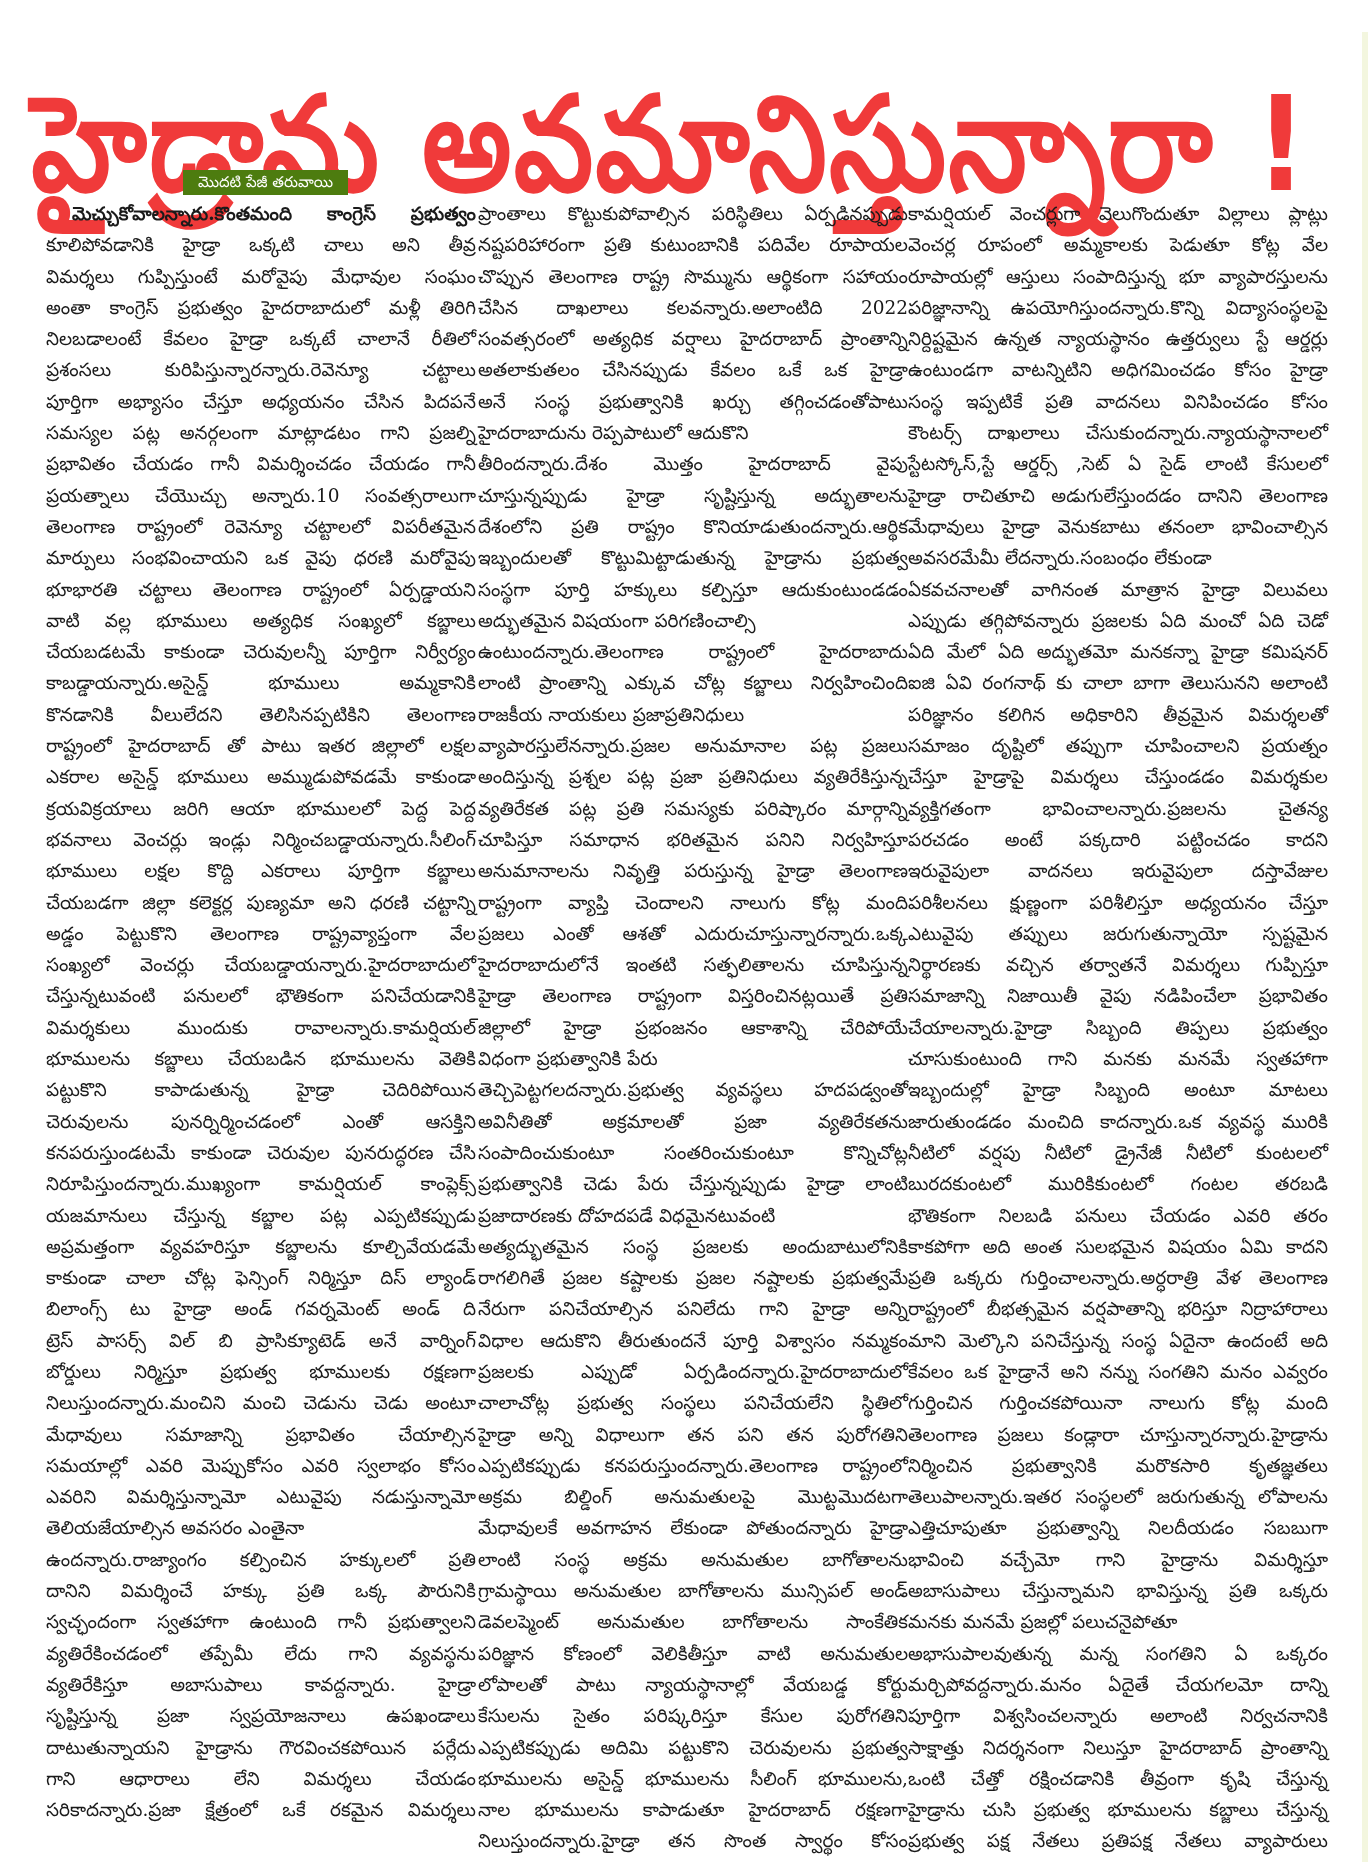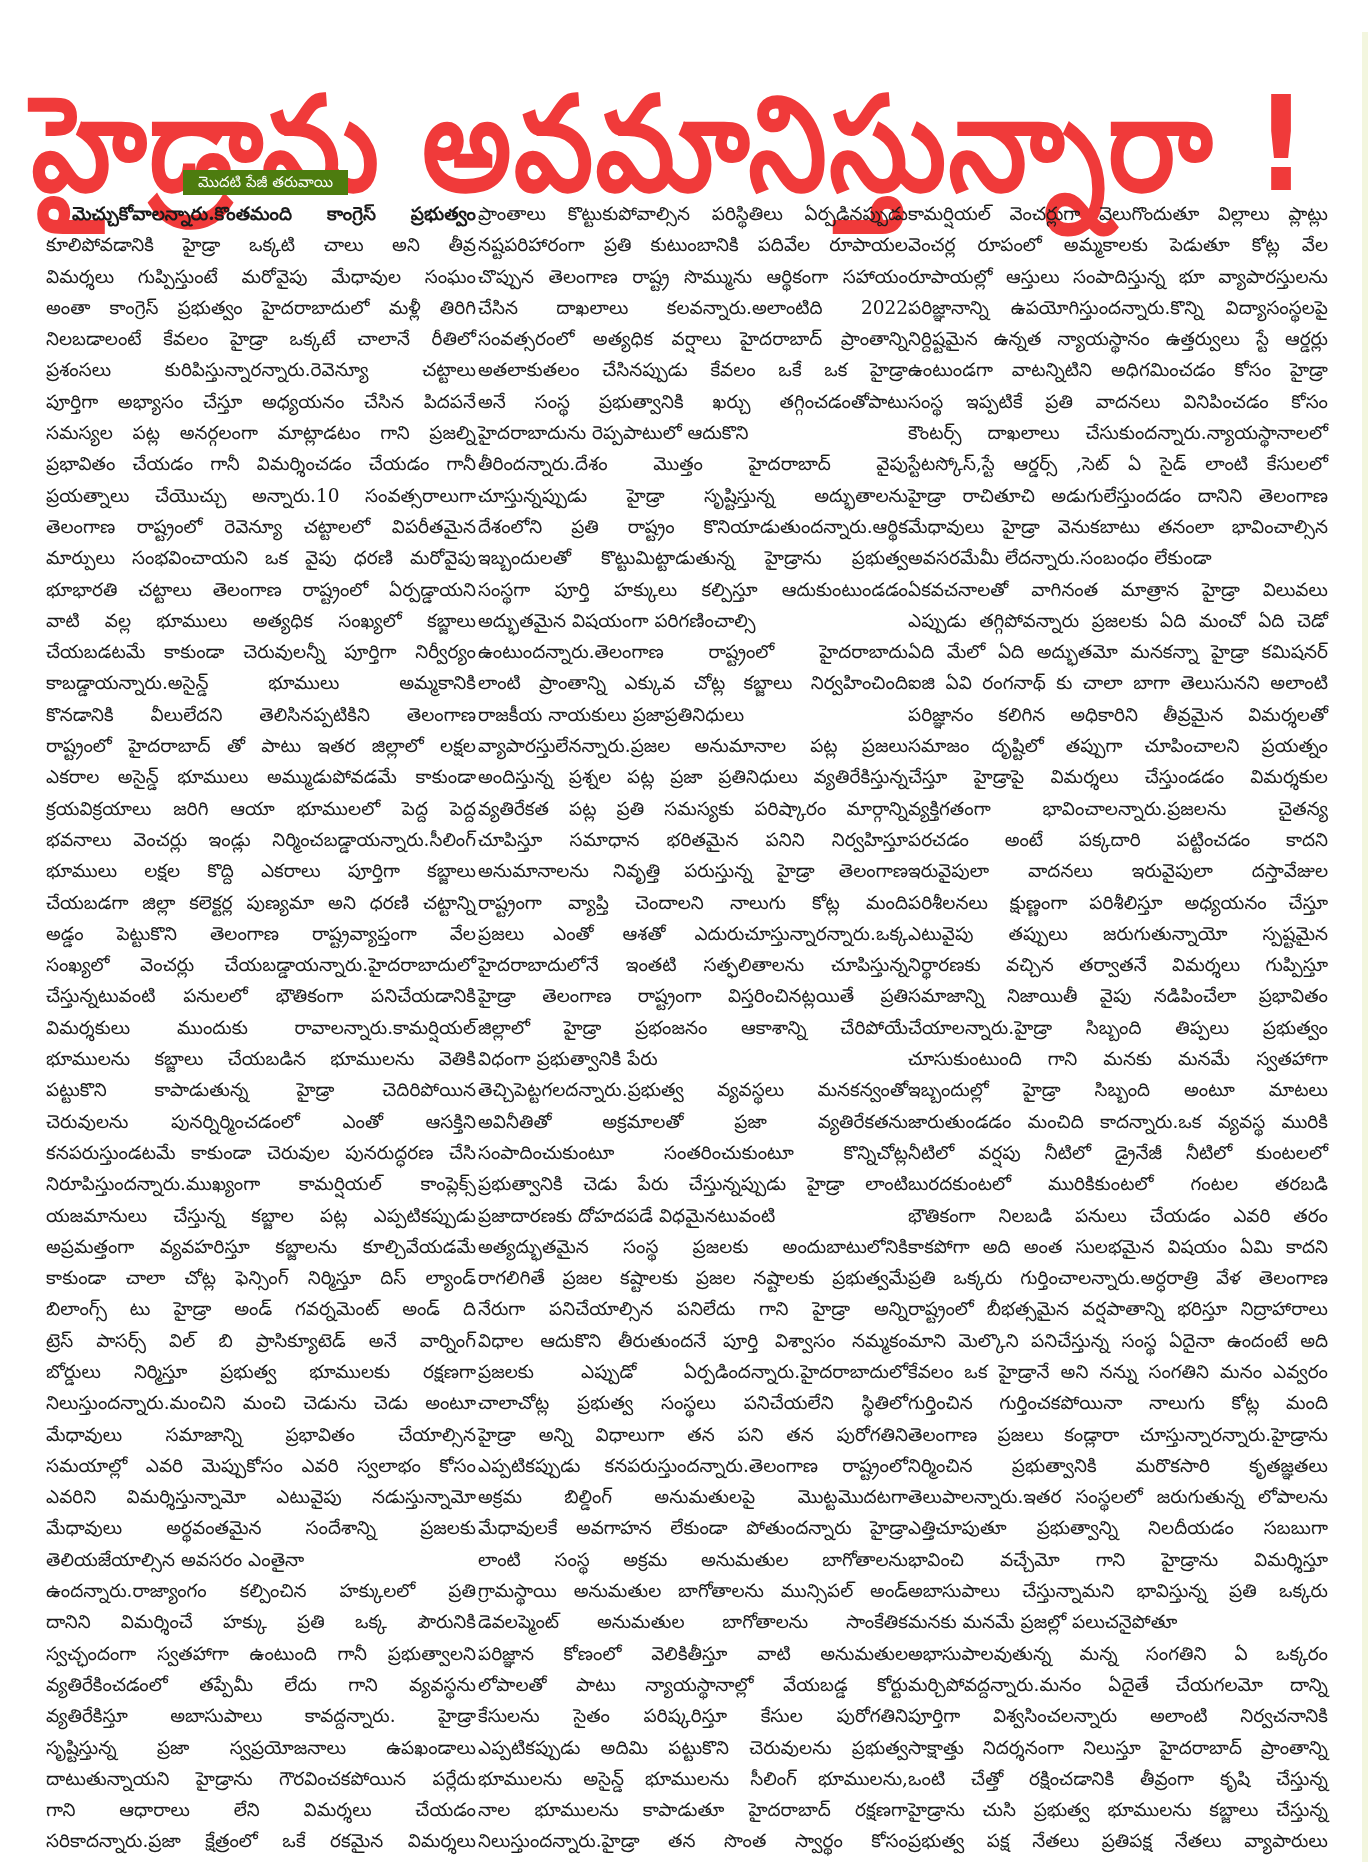--- a/index.html
+++ b/index.html
@@ -116,21 +116,20 @@
     <div class="line">యజమానులు చేస్తున్న కబ్జాల పట్ల ఎప్పటికప్పుడు</div>
     <div class="line">అప్రమత్తంగా వ్యవహరిస్తూ కబ్జాలను కూల్చివేయడమే</div>
     <div class="line">కాకుండా చాలా చోట్ల ఫెన్సింగ్ నిర్మిస్తూ దిస్ ల్యాండ్</div>
     <div class="line">బిలాంగ్స్ టు హైడ్రా అండ్ గవర్నమెంట్ అండ్  ది</div>
     <div class="line">ట్రెస్ పాసర్స్ విల్ బి ప్రాసిక్యూటెడ్ అనే వార్నింగ్</div>
     <div class="line">బోర్డులు నిర్మిస్తూ ప్రభుత్వ భూములకు రక్షణగా</div>
     <div class="line">నిలుస్తుందన్నారు.మంచిని మంచి చెడును చెడు అంటూ</div>
     <div class="line">మేధావులు సమాజాన్ని ప్రభావితం చేయాల్సిన</div>
     <div class="line">సమయాల్లో ఎవరి మెప్పుకోసం ఎవరి స్వలాభం కోసం</div>
     <div class="line">ఎవరిని విమర్శిస్తున్నామో ఎటువైపు నడుస్తున్నామో</div>
-    <div class="line">మేధావులు అర్థవంతమైన సందేశాన్ని ప్రజలకు</div>
     <div class="line last">తెలియజేయాల్సిన అవసరం ఎంతైనా</div>
     <div class="line">ఉందన్నారు.రాజ్యాంగం కల్పించిన హక్కులలో ప్రతి</div>
     <div class="line">దానిని విమర్శించే హక్కు ప్రతి ఒక్క పౌరునికి</div>
     <div class="line">స్వచ్ఛందంగా స్వతహాగా ఉంటుంది గానీ ప్రభుత్వాలని</div>
     <div class="line">వ్యతిరేకించడంలో తప్పేమీ లేదు గాని వ్యవస్థను</div>
     <div class="line">వ్యతిరేకిస్తూ అబాసుపాలు కావద్దన్నారు. హైడ్రా</div>
     <div class="line">సృష్టిస్తున్న ప్రజా స్వప్రయోజనాలు ఉపఖండాలు</div>
     <div class="line">దాటుతున్నాయని హైడ్రాను గౌరవించకపోయిన పర్లేదు</div>
     <div class="line">గాని ఆధారాలు లేని విమర్శలు చేయడం</div>
     <div class="line">సరికాదన్నారు.ప్రజా క్షేత్రంలో ఒకే రకమైన విమర్శలు</div>
@@ -157,21 +156,21 @@
     <div class="line">అందిస్తున్న ప్రశ్నల పట్ల ప్రజా ప్రతినిధులు వ్యతిరేకిస్తున్న</div>
     <div class="line">వ్యతిరేకత పట్ల ప్రతి సమస్యకు పరిష్కారం మార్గాన్ని</div>
     <div class="line">చూపిస్తూ సమాధాన భరితమైన పనిని నిర్వహిస్తూ</div>
     <div class="line">అనుమానాలను నివృత్తి పరుస్తున్న హైడ్రా తెలంగాణ</div>
     <div class="line">రాష్ట్రంగా వ్యాప్తి చెందాలని నాలుగు కోట్ల మంది</div>
     <div class="line">ప్రజలు ఎంతో ఆశతో ఎదురుచూస్తున్నారన్నారు.ఒక్క</div>
     <div class="line">హైదరాబాదులోనే ఇంతటి సత్ఫలితాలను చూపిస్తున్న</div>
     <div class="line">హైడ్రా తెలంగాణ రాష్ట్రంగా విస్తరించినట్లయితే ప్రతి</div>
     <div class="line">జిల్లాలో హైడ్రా ప్రభంజనం ఆకాశాన్ని చేరిపోయే</div>
     <div class="line last">విధంగా ప్రభుత్వానికి పేరు</div>
-    <div class="line">తెచ్చిపెట్టగలదన్నారు.ప్రభుత్వ వ్యవస్థలు మనకన్వంతో</div>
+    <div class="line">తెచ్చిపెట్టగలదన్నారు.ప్రభుత్వ వ్యవస్థలు హదపడ్వంతో</div>
     <div class="line">అవినీతితో అక్రమాలతో ప్రజా వ్యతిరేకతను</div>
     <div class="line">సంపాదించుకుంటూ సంతరించుకుంటూ కొన్నిచోట్ల</div>
     <div class="line">ప్రభుత్వానికి చెడు పేరు చేస్తున్నప్పుడు హైడ్రా లాంటి</div>
     <div class="line last">ప్రజాదారణకు దోహదపడే విధమైనటువంటి</div>
     <div class="line">అత్యద్భుతమైన సంస్థ ప్రజలకు అందుబాటులోనికి</div>
     <div class="line">రాగలిగితే ప్రజల కష్టాలకు ప్రజల నష్టాలకు ప్రభుత్వమే</div>
     <div class="line">నేరుగా పనిచేయాల్సిన పనిలేదు గాని హైడ్రా అన్ని</div>
     <div class="line">విధాల ఆదుకొని తీరుతుందనే పూర్తి విశ్వాసం నమ్మకం</div>
     <div class="line">ప్రజలకు ఎప్పుడో ఏర్పడిందన్నారు.హైదరాబాదులో</div>
     <div class="line">చాలాచోట్ల ప్రభుత్వ సంస్థలు పనిచేయలేని స్థితిలో</div>

